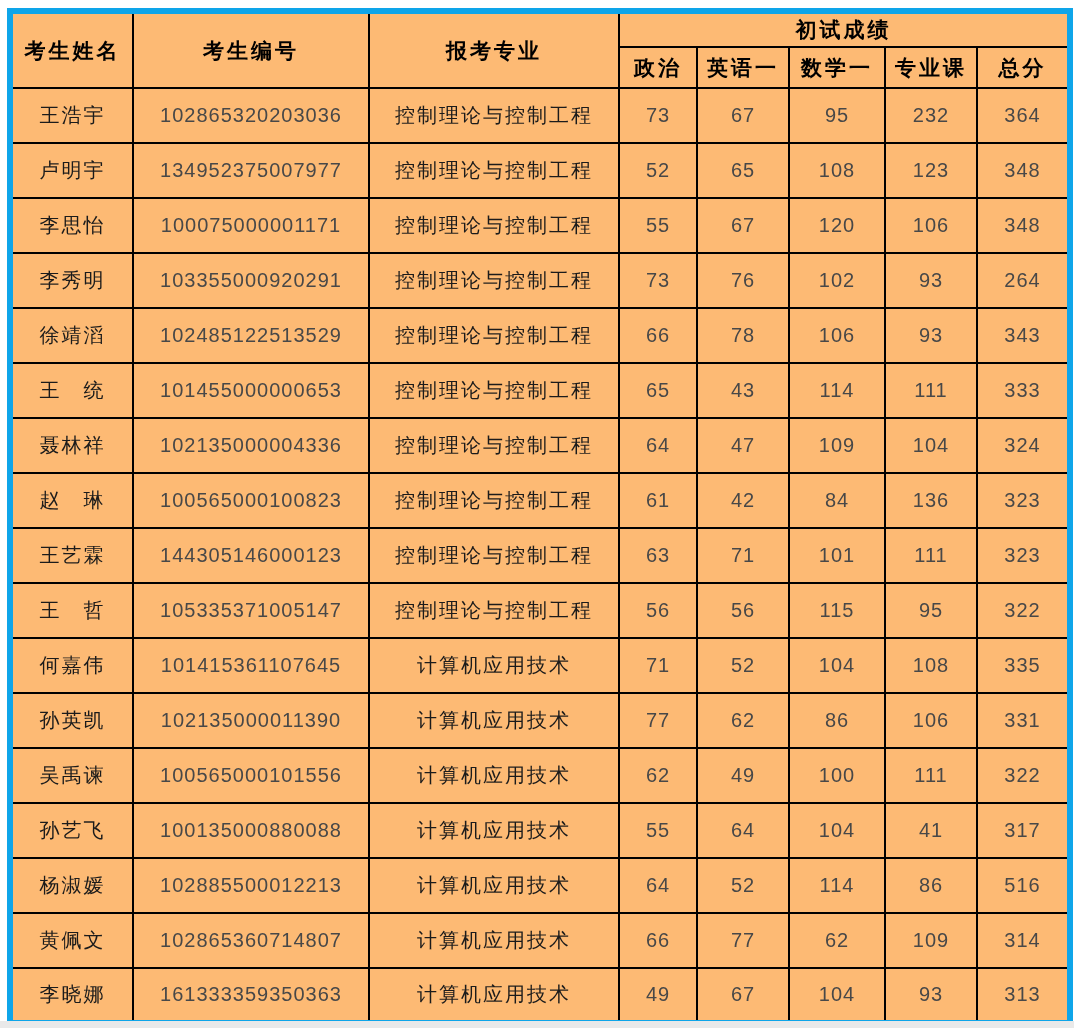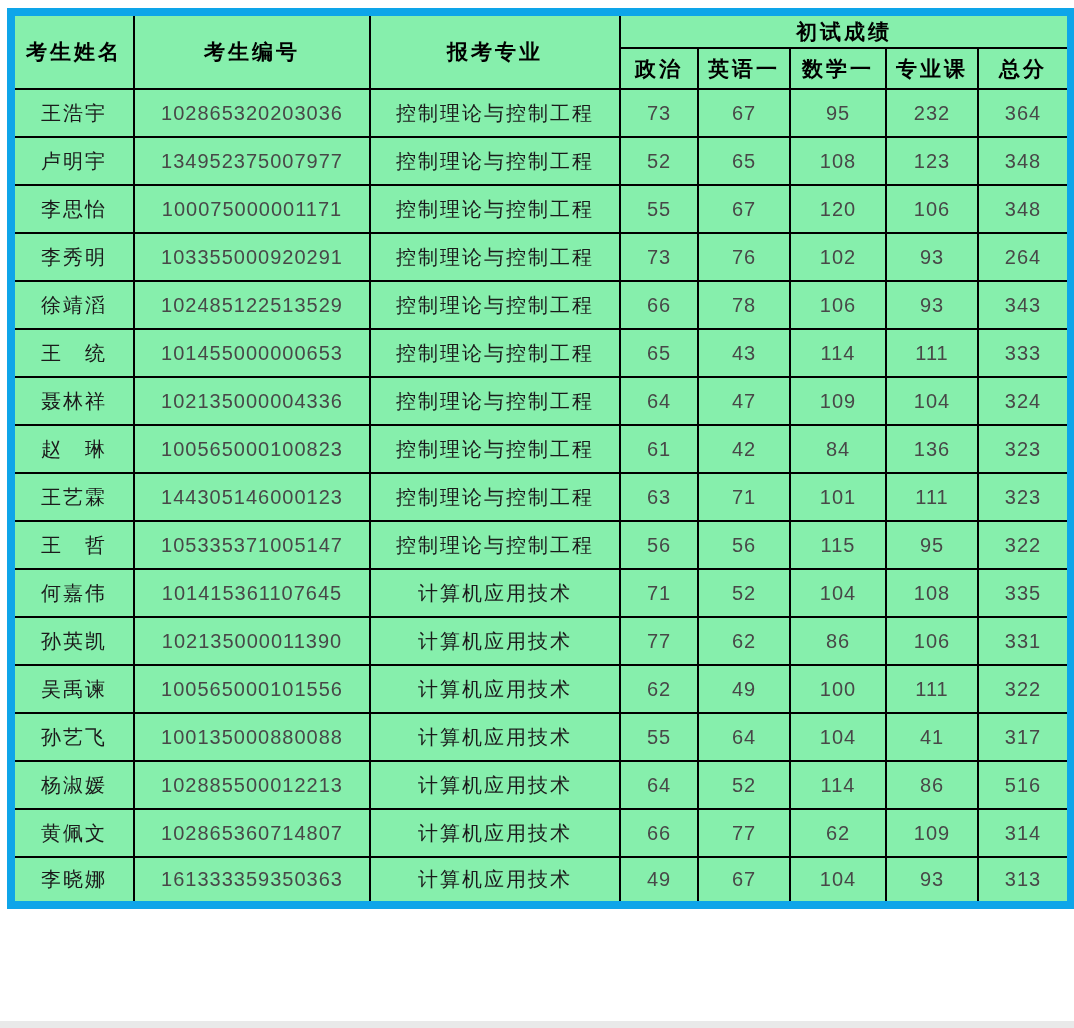--- a/index.html
+++ b/index.html
@@ -8,34 +8,34 @@
     background: #ffffff;
     font-family: "Liberation Sans", sans-serif;
     position: relative;
     overflow: hidden;
   }
   .sheet { position: absolute; left: 7px; top: 8px; }
   table.score-table {
     border-collapse: collapse;
     table-layout: fixed;
     width: 1060px;
-    border: 8px solid #0ea5e9;
-    background: #86efac;
+    border: 6px solid #0ea5e9;
+    background: #fdba74;
   }
   .score-table th, .score-table td {
     border: 2px solid #000;
     text-align: center;
     vertical-align: middle;
     padding: 0;
     overflow: hidden;
     white-space: nowrap;
   }
   .score-table thead tr.group-row { height: 36px; }
   .score-table thead tr.sub-row { height: 41px; }
-  .score-table tbody tr { height: 48px; }
+  .score-table tbody tr { height: 55px; }
   .score-table th {
     font-weight: bold;
     font-size: 21px;
     color: #000000;
     letter-spacing: 3px;
   }
   .score-table td.cjk {
     font-size: 20px;
     color: #1b1b1b;
     letter-spacing: 2px;

